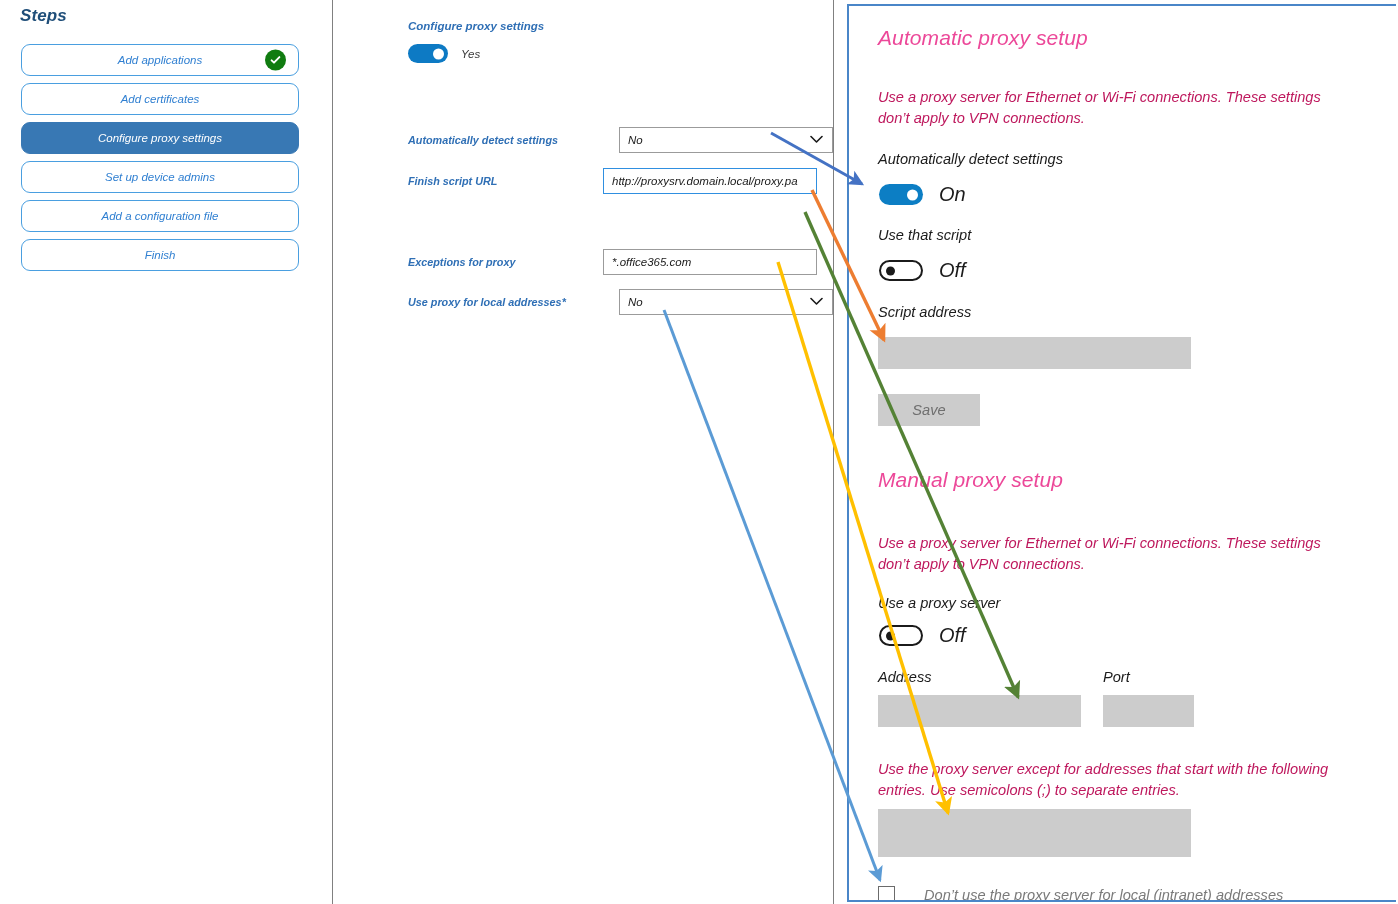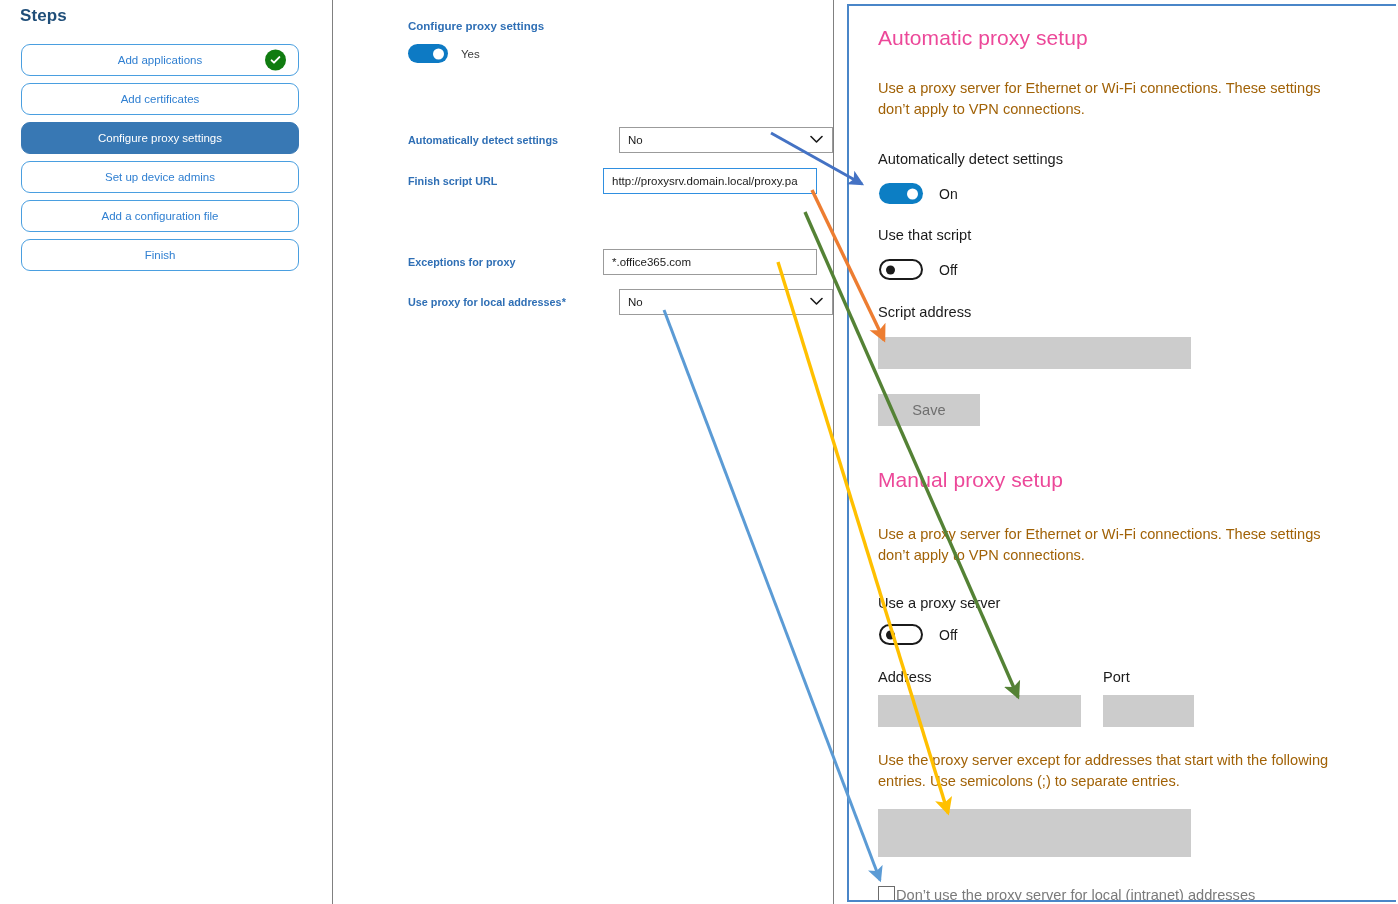--- a/index.html
+++ b/index.html
@@ -10,20 +10,21 @@
   body {
     font-family: "Liberation Sans", sans-serif;
     -webkit-font-smoothing: antialiased;
   }
   #root {
     position: relative;
     width: 1398px;
     height: 904px;
     overflow: hidden;
     background: #ffffff;
+    font-style: italic;
   }
 
   
   #steps-panel {
     position: absolute;
     left: 0; top: 0;
     width: 333px;
     height: 904px;
     border-right: 1px solid #808080;
     box-sizing: border-box;
@@ -191,23 +192,24 @@
     width: 520px;
   }
   .s-h1 {
     font-size: 21px;
     font-weight: normal;
     color: #ec4899;
     letter-spacing: 0.1px;
   }
   .s-body {
     font-size: 14.6px;
-    color: #a16207;
+    color: #be185d;
     line-height: 21px;
     max-width: 475px;
+    margin-top: 9px;
   }
   .s-label {
     font-size: 14.6px;
     color: #1b1b1b;
   }
   .s-toggle-row {
     display: flex;
     align-items: center;
     gap: 16px;
   }
@@ -230,41 +232,41 @@
     width: 11px; height: 11px; border-radius: 50%;
     background: #ffffff;
   }
   .s-toggle.off .knob {
     position: absolute; top: 50%; left: 5px;
     transform: translateY(-50%);
     width: 9px; height: 9px; border-radius: 50%;
     background: #1b1b1b;
   }
   .s-toggle-state {
-    font-size: 14px;
+    font-size: 20px;
     color: #1b1b1b;
     text-align: center;
   }
   .s-input {
     background: #cccccc;
     height: 32px;
     cursor: text;
   }
   .s-save {
     background: #cccccc;
     width: 102px; height: 32px;
     display: flex; align-items: center; justify-content: center;
     color: #6f6f6f;
     font-size: 14.6px;
     cursor: default;
   }
   .s-checkrow {
     display: flex;
     align-items: center;
-    gap: 1px;
+    gap: 29px;
   }
   .s-checkbox {
     width: 17px; height: 17px;
     border: 1px solid #6b6b6b;
     background: #ffffff;
     box-sizing: border-box;
     flex: none;
     cursor: pointer;
   }
   .s-checklabel {

